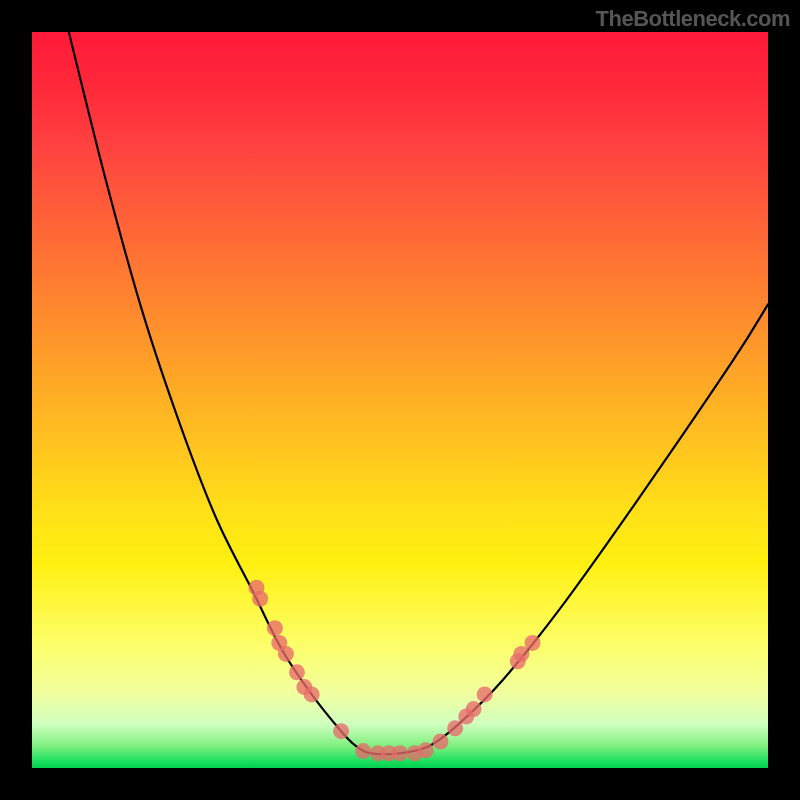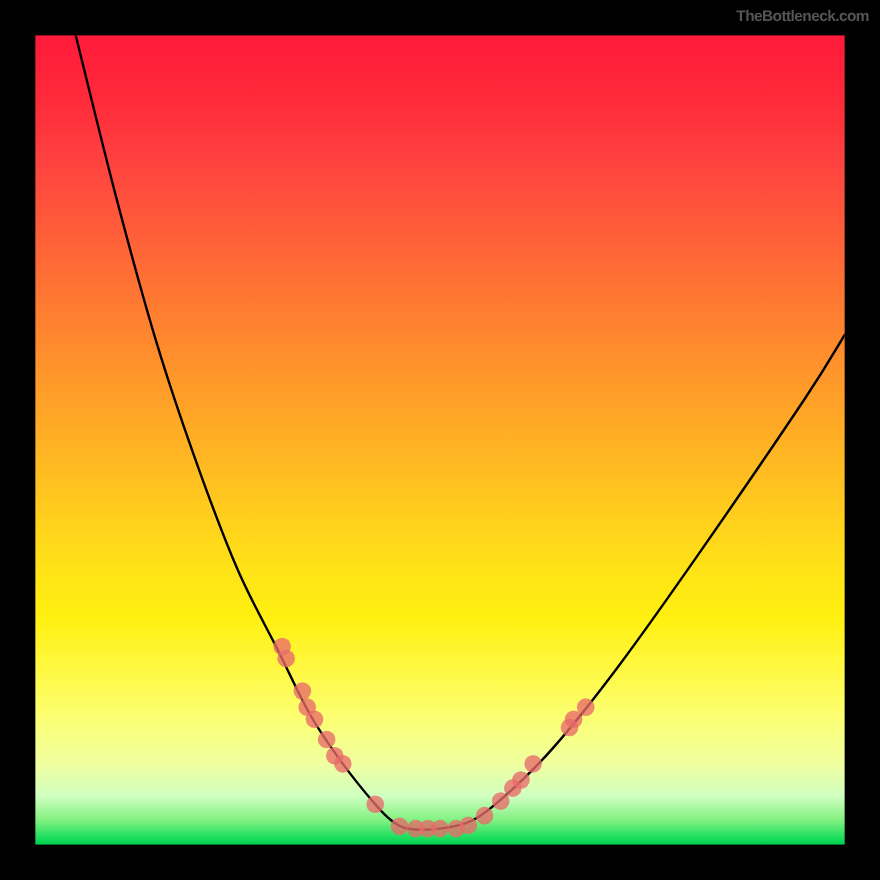--- a/index.html
+++ b/index.html
@@ -49,21 +49,21 @@
       #80f080 97%,
       #20e060 99%,
       #00d050 100%
     );
   }
   .watermark {
     position: absolute;
     top: 6px;
     right: 10px;
     font-family: Arial, Helvetica, sans-serif;
-    font-size: 14px;
+    font-size: 22px;
     font-weight: bold;
     color: #555;
     letter-spacing: -0.5px;
   }
   svg.curve {
     position: absolute;
     top: 0;
     left: 0;
     width: 100%;
     height: 100%;

